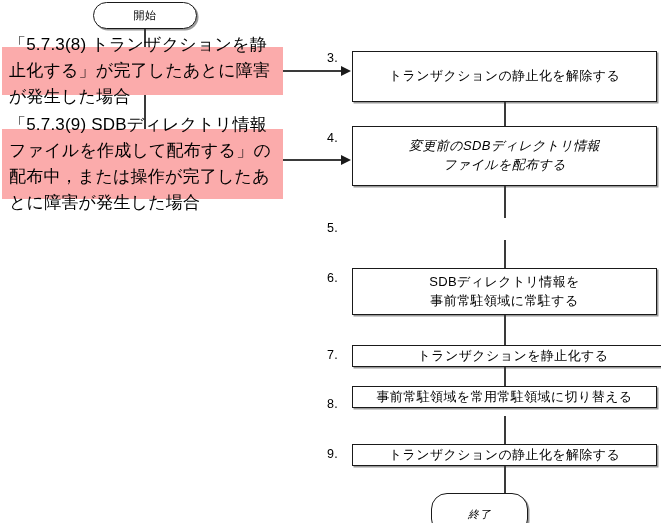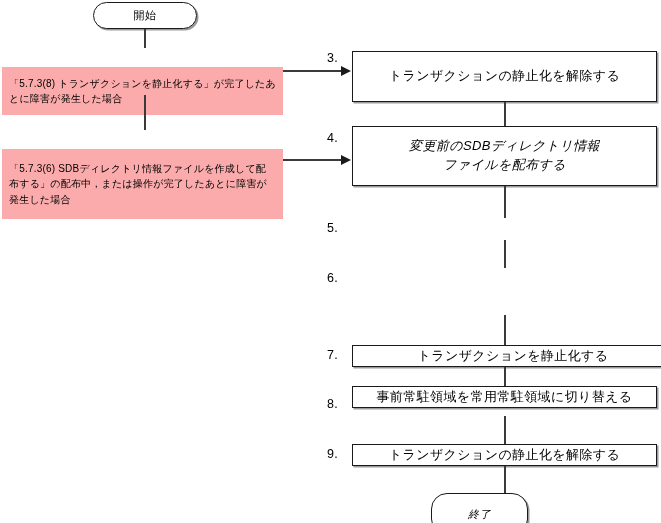--- a/index.html
+++ b/index.html
@@ -54,26 +54,25 @@
 
   
   .condition {
     position: absolute;
     box-sizing: border-box;
     background: #fbabab;
     display: flex;
     align-items: center;
     justify-content: flex-start;
     text-align: left;
-    font-size: 10px;
+    font-size: 17px;
     line-height: 1.52;
     color: #000000;
     letter-spacing: 0.2px;
     padding: 0 7px;
-    margin-top: 20px;
   }
 
   
   .step-num {
     position: absolute;
     font-size: 12.5px;
     color: #000000;
     text-align: left;
     letter-spacing: 0.3px;
   }
@@ -112,21 +111,21 @@
   <div class="condition" style="left:2px; top:47px; width:281px; height:48px;">
     <span>「5.7.3(8) トランザクションを静止化する」が完了したあとに障害が発生した場合</span>
   </div>
 
   <div class="hline" style="left:283px; top:70px; width:59px;"></div>
   <div class="arrowhead-right" style="left:341px; top:65.5px;"></div>
 
   <div class="vline" style="left:144px; top:95px; height:35px;"></div>
 
   <div class="condition" style="left:2px; top:129px; width:281px; height:70px;">
-    <span>「5.7.3(6) SDBディレクトリ情報ファイルを作成して配布する」の配布中，または操作が完了したあとに障害が発生した場合</span>
+    <span>「5.7.3(9) SDBディレクトリ情報ファイルを作成して配布する」の配布中，または操作が完了したあとに障害が発生した場合</span>
   </div>
 
   <div class="hline" style="left:283px; top:159px; width:59px;"></div>
   <div class="arrowhead-right" style="left:341px; top:154.5px;"></div>
 
   <div class="step-num" style="left:327px; top:51px;">3.</div>
   <div class="step-num" style="left:327px; top:131px;">4.</div>
   <div class="step-num" style="left:327px; top:221px;">5.</div>
   <div class="step-num" style="left:327px; top:271px;">6.</div>
   <div class="step-num" style="left:327px; top:348px;">7.</div>
@@ -142,20 +141,24 @@
   <div class="process" style="left:352px; top:126px; width:305px; height:60px;font-style:italic;">
     <span style="white-space:pre-line;">変更前のSDBディレクトリ情報
 ファイルを配布する</span>
   </div>
 
   <div class="vline" style="left:504px; top:186px; height:32px;"></div>
 
 
   <div class="vline" style="left:504px; top:240px; height:28px;"></div>
 
+  <div class="process" style="left:352px; top:268px; width:305px; height:47px;">
+    <span style="white-space:pre-line;">SDBディレクトリ情報を
+事前常駐領域に常駐する</span>
+  </div>
 
   <div class="vline" style="left:504px; top:315px; height:30px;"></div>
 
   <div class="process" style="left:352px; top:345px; width:322px; height:22px;">
     <span>トランザクションを静止化する</span>
   </div>
 
   <div class="vline" style="left:504px; top:367px; height:27px;"></div>
 
   <div class="process" style="left:352px; top:386px; width:305px; height:22px;">

